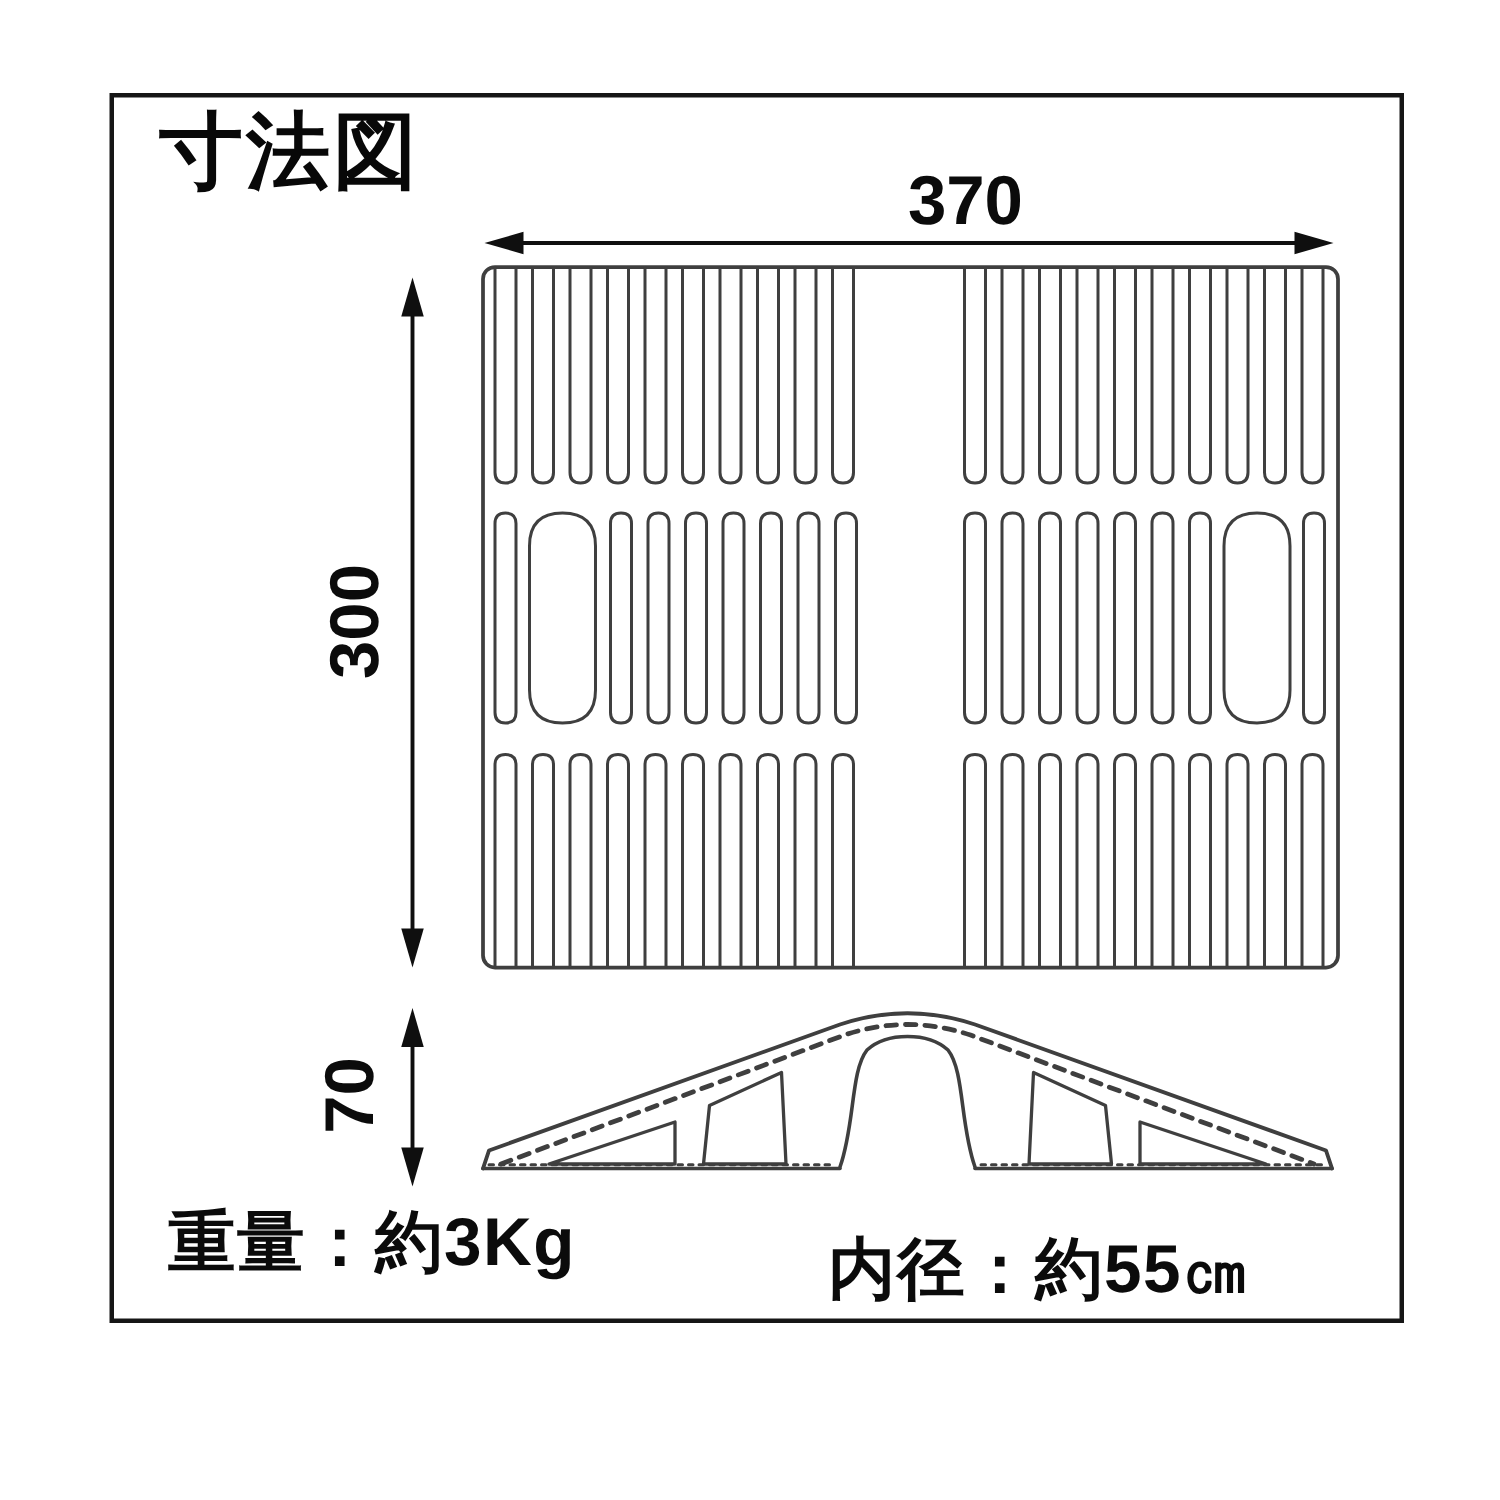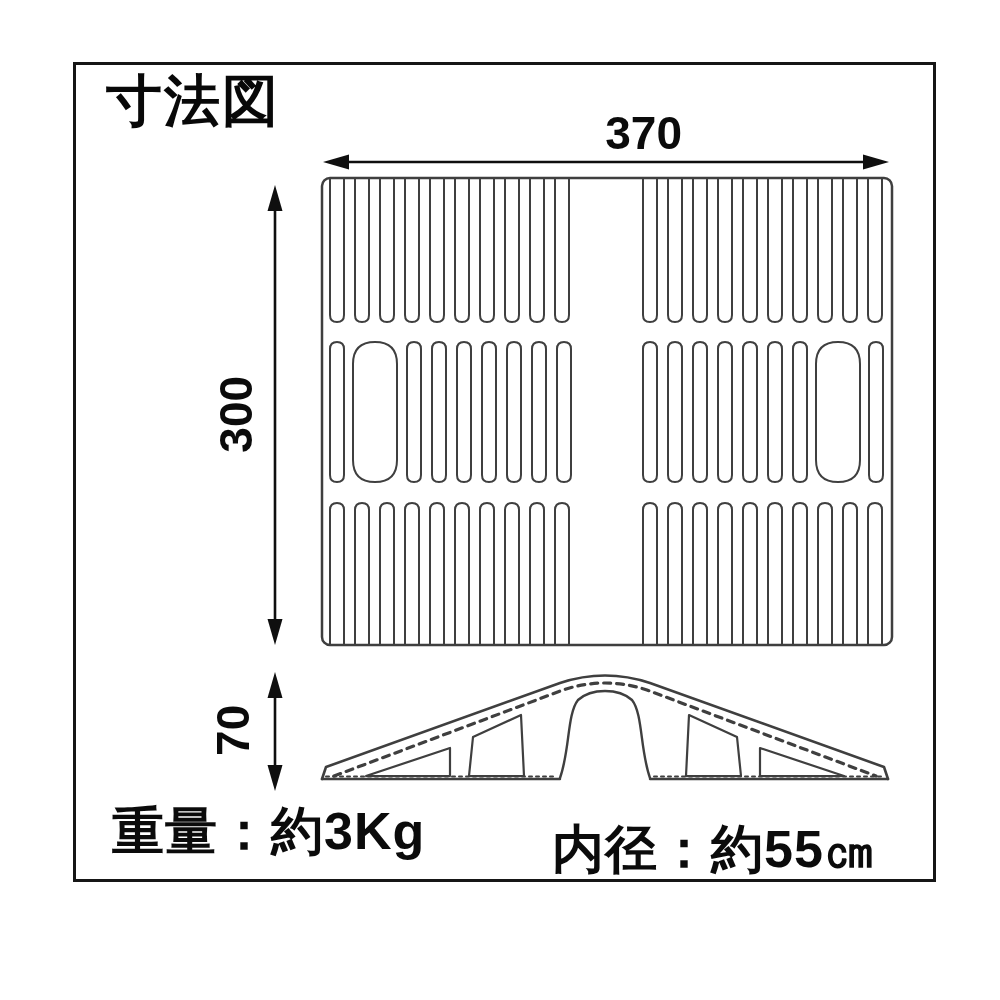--- a/index.html
+++ b/index.html
@@ -14,21 +14,21 @@
   #fig{position:absolute;left:0;top:0;}
   .lbl{position:absolute;color:#0d0d0d;white-space:nowrap;line-height:1.1;}
   .title{
     left:106px;top:70px;font-size:56px;font-weight:900;letter-spacing:2px;
     color:#080808;
   }
   .dim{font-weight:700;font-size:46px;text-align:center;color:#0b0b0b;}
   .dim-w{left:522px;top:108px;width:160px;text-align:right;}
   .dim-h{left:156px;top:389px;width:160px;transform:rotate(-90deg);}
   .dim-s{left:153px;top:705px;width:160px;transform:rotate(-90deg);}
-  .spec{font-size:52px;font-weight:600;letter-spacing:1px;color:#0b0b0b;}
+  .spec{font-size:45px;font-weight:600;letter-spacing:1px;color:#0b0b0b;}
   .spec-w{left:112px;top:803px;}
   .spec-d{left:552px;top:821px;}
 </style>
 </head>
 <body>
 
 <div class="border-frame"></div>
 
 <svg id="fig" width="1000" height="1000" viewBox="0 0 1000 1000">
   <g id="g-top">

